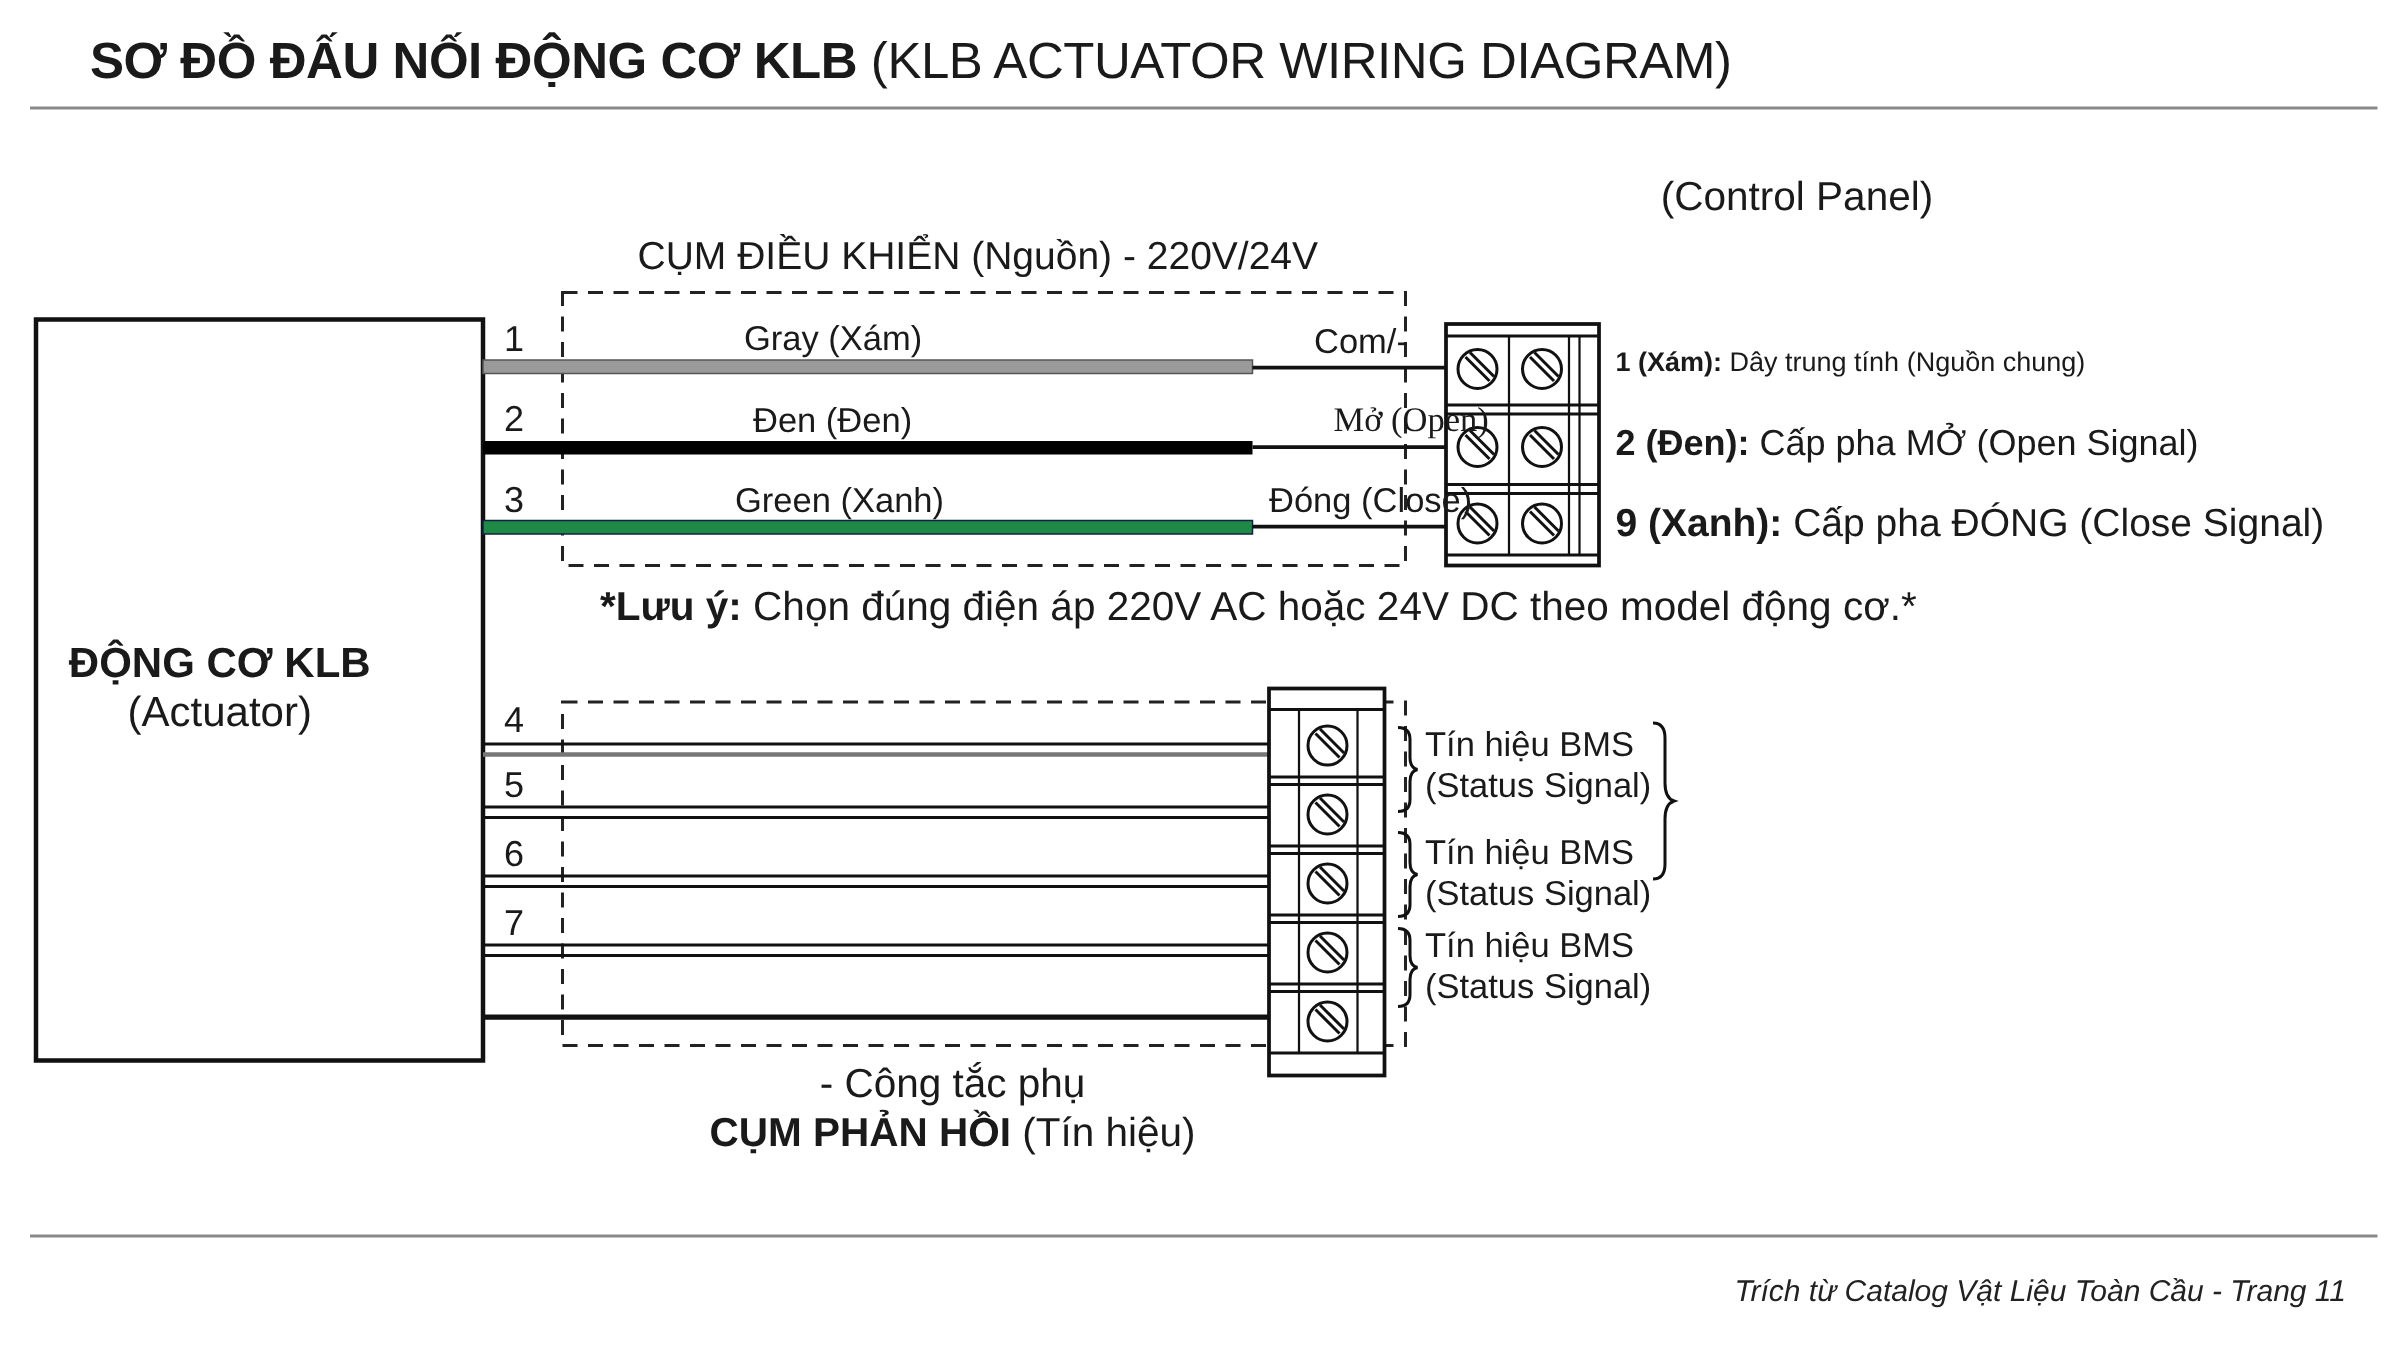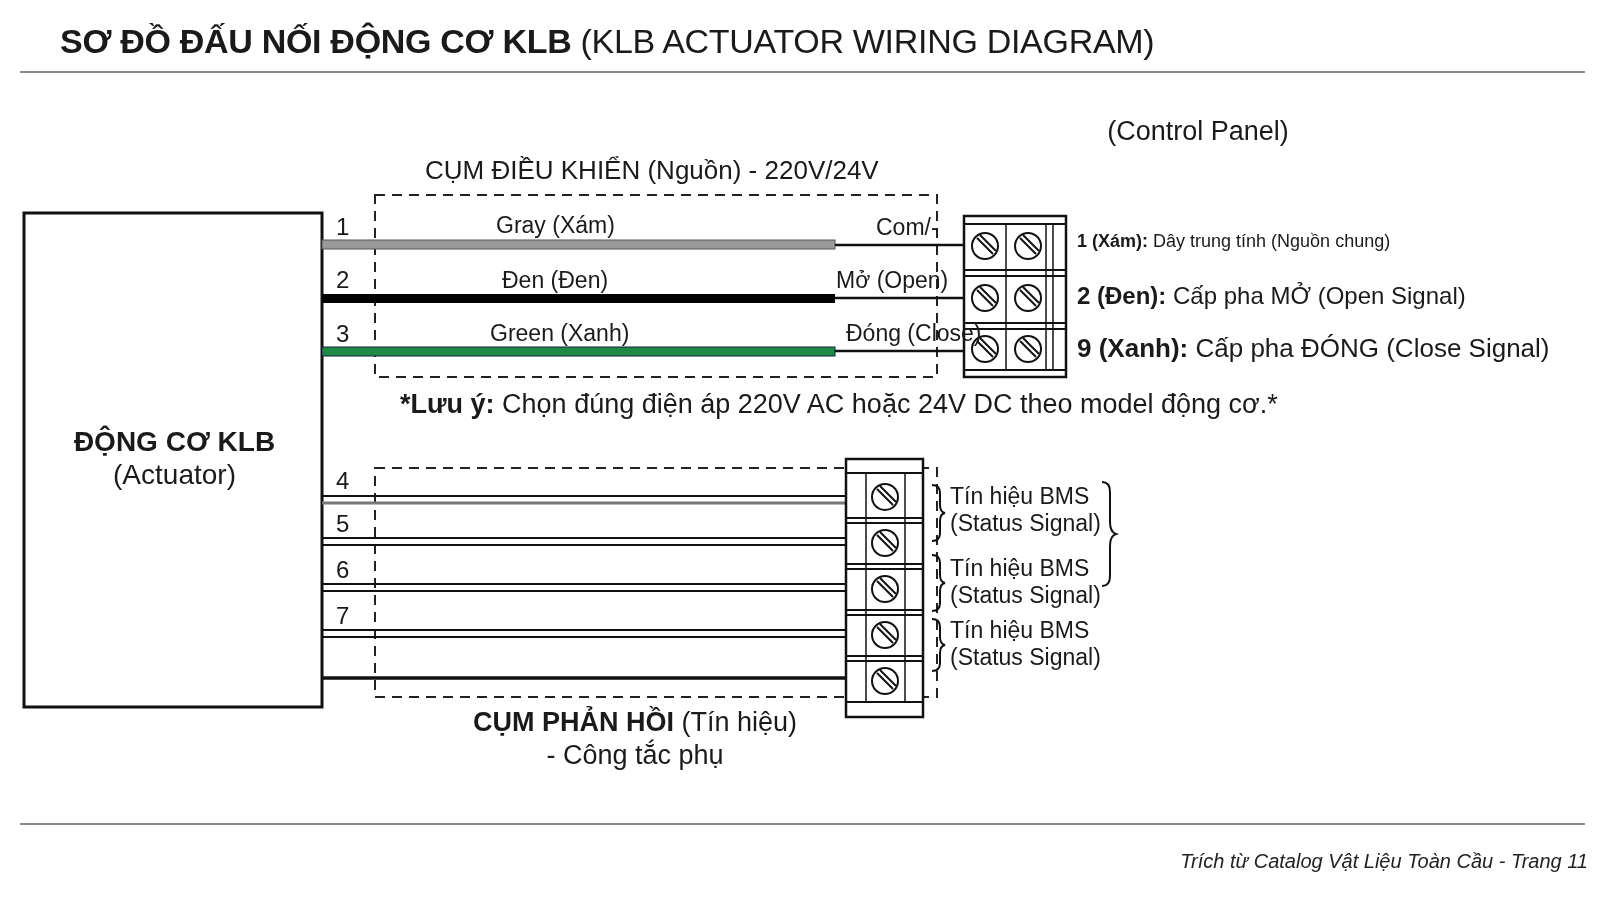--- a/index.html
+++ b/index.html
@@ -7,21 +7,21 @@
          font-family:"Liberation Sans", sans-serif; color:#1a1a1a; }
   .abs { position:absolute; white-space:nowrap; }
   .title { left:20px; top:18px; font-size:34px; line-height:46px; letter-spacing:-0.3px; }
   .title b { font-weight:bold;margin-left:40px; }
   .rule { position:absolute; left:20px; width:1565px; height:2px; background:#8a8a8a; }
   svg.diagram { position:absolute; left:0; top:0; }
   .lbl { font-size:24px; }
   .wirelbl { font-size:23px;margin-left:12px; }
   .bold { font-weight:bold; }
   .center { text-align:center; }
-  .footer { right:12px; top:850px; font-size:20px; font-style:italic; color:#222; }
+  .footer { right:36px; top:850px; font-size:20px; font-style:italic; color:#222; }
 </style>
 </head>
 <body>
 
 <div class="abs title">
   <b>SƠ ĐỒ ĐẤU NỐI ĐỘNG CƠ KLB</b>
   <span>(KLB ACTUATOR WIRING DIAGRAM)</span>
 </div>
 <div class="rule" style="top:71px;"></div>
 
@@ -131,37 +131,37 @@
 
   <g fill="none" stroke="#111" stroke-width="2">
     <path d="M932,485 q8,0 8,8 v12 q0,7 5,8 q-5,1 -5,8 v12 q0,8 -8,8"></path>
     <path d="M932,555 q8,0 8,8 v12 q0,7 5,8 q-5,1 -5,8 v12 q0,8 -8,8"></path>
     <path d="M932,619 q8,0 8,8 v10 q0,7 5,8 q-5,1 -5,8 v10 q0,8 -8,8"></path>
 
     <path d="M1102,482 q8,0 8,10 v30 q0,10 6,12 q-6,2 -6,12 v30 q0,10 -8,10"></path>
   </g>
 </svg>
 
-<div class="abs center" style="left:24px; width:245px; top:425px; font-size:28px; line-height:33px;margin-left:28px;">
+<div class="abs center" style="left:24px; width:245px; top:425px; font-size:28px; line-height:33px;">
   <div class="bold">ĐỘNG CƠ KLB</div>
   <div>(Actuator)</div>
 </div>
 
 <div class="abs lbl" style="left:425px; top:155px; font-size:26px;">CỤM ĐIỀU KHIỂN (Nguồn) - 220V/24V</div>
 
 <div class="abs lbl" style="left:336px; top:213px;">1</div>
 <div class="abs lbl" style="left:336px; top:266px;">2</div>
 <div class="abs lbl" style="left:336px; top:320px;">3</div>
 
 <div class="abs wirelbl" style="left:484px; top:212px;">Gray (Xám)</div>
 <div class="abs wirelbl" style="left:490px; top:267px;">Đen (Đen)</div>
 <div class="abs wirelbl" style="left:478px; top:320px;">Green (Xanh)</div>
 
 <div class="abs wirelbl" style="left:864px; top:214px;">Com/-</div>
-<div class="abs wirelbl" style="left:824px; top:267px;">Mở (Open)</div>
+<div class="abs wirelbl" style="left:877px; top:267px;font-family:Liberation Serif, serif;">Mở (Open)</div>
 <div class="abs wirelbl" style="left:834px; top:320px;">Đóng (Close)</div>
 
 <div class="abs center" style="left:1020px; width:356px; top:114px; line-height:34px;">
   <div style="font-size:27px;">(Control Panel)</div>
 </div>
 
 <div class="abs" style="left:1077px; top:231px; font-size:18px;">
   <b>1 (Xám):</b>
   <span>Dây trung tính (Nguồn chung)</span>
 </div>
@@ -194,18 +194,18 @@
 </div>
 <div class="abs" style="left:950px; top:617px; font-size:23px; line-height:27px;">
   <div>Tín hiệu BMS</div>
   <div>(Status Signal)</div>
 </div>
 
 <div class="abs" style="left:1118px; top:514px; font-size:26px; line-height:31px;">
 </div>
 
 <div class="abs center" style="left:440px; width:390px; top:706px; font-size:27px; line-height:33px;">
+  <div>- Công tắc phụ</div>
   <div><b>CỤM PHẢN HỒI</b> <span>(Tín hiệu)</span></div>
-  <div>- Công tắc phụ</div>
 </div>
 
 <div class="rule" style="top:823px;"></div>
 <div class="abs footer">Trích từ Catalog Vật Liệu Toàn Cầu - Trang 11</div>
 
 </body></html>

